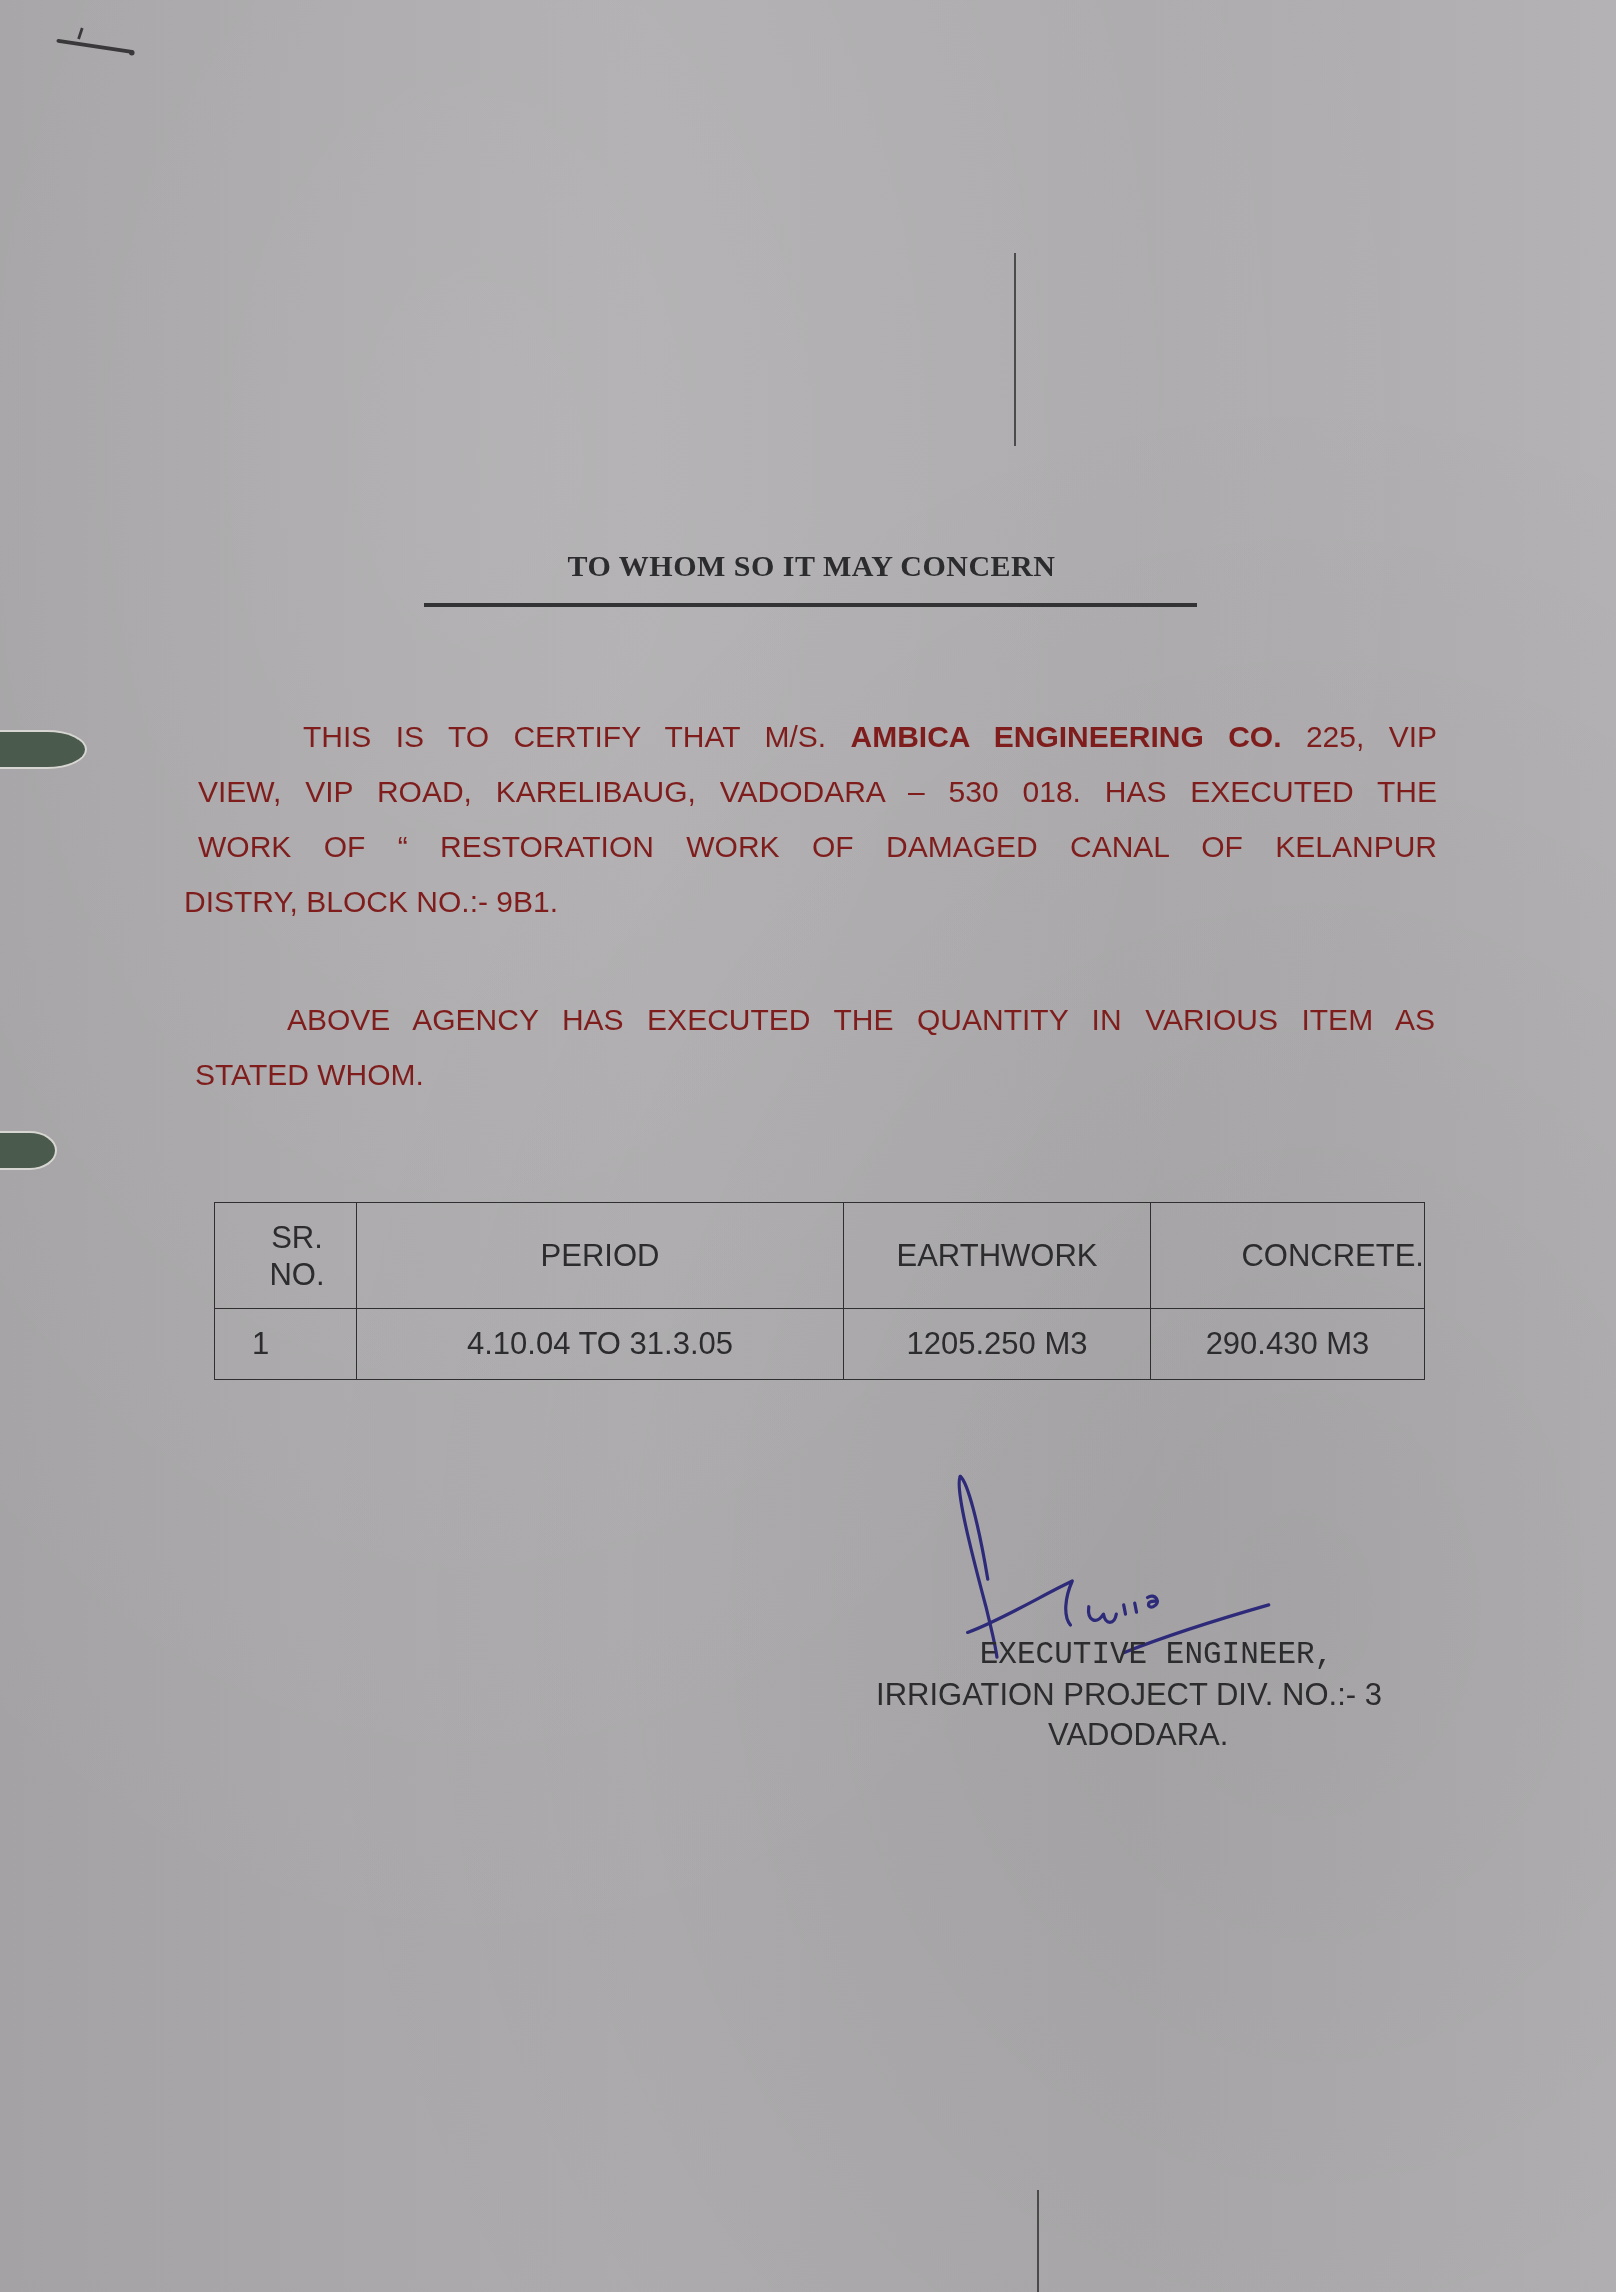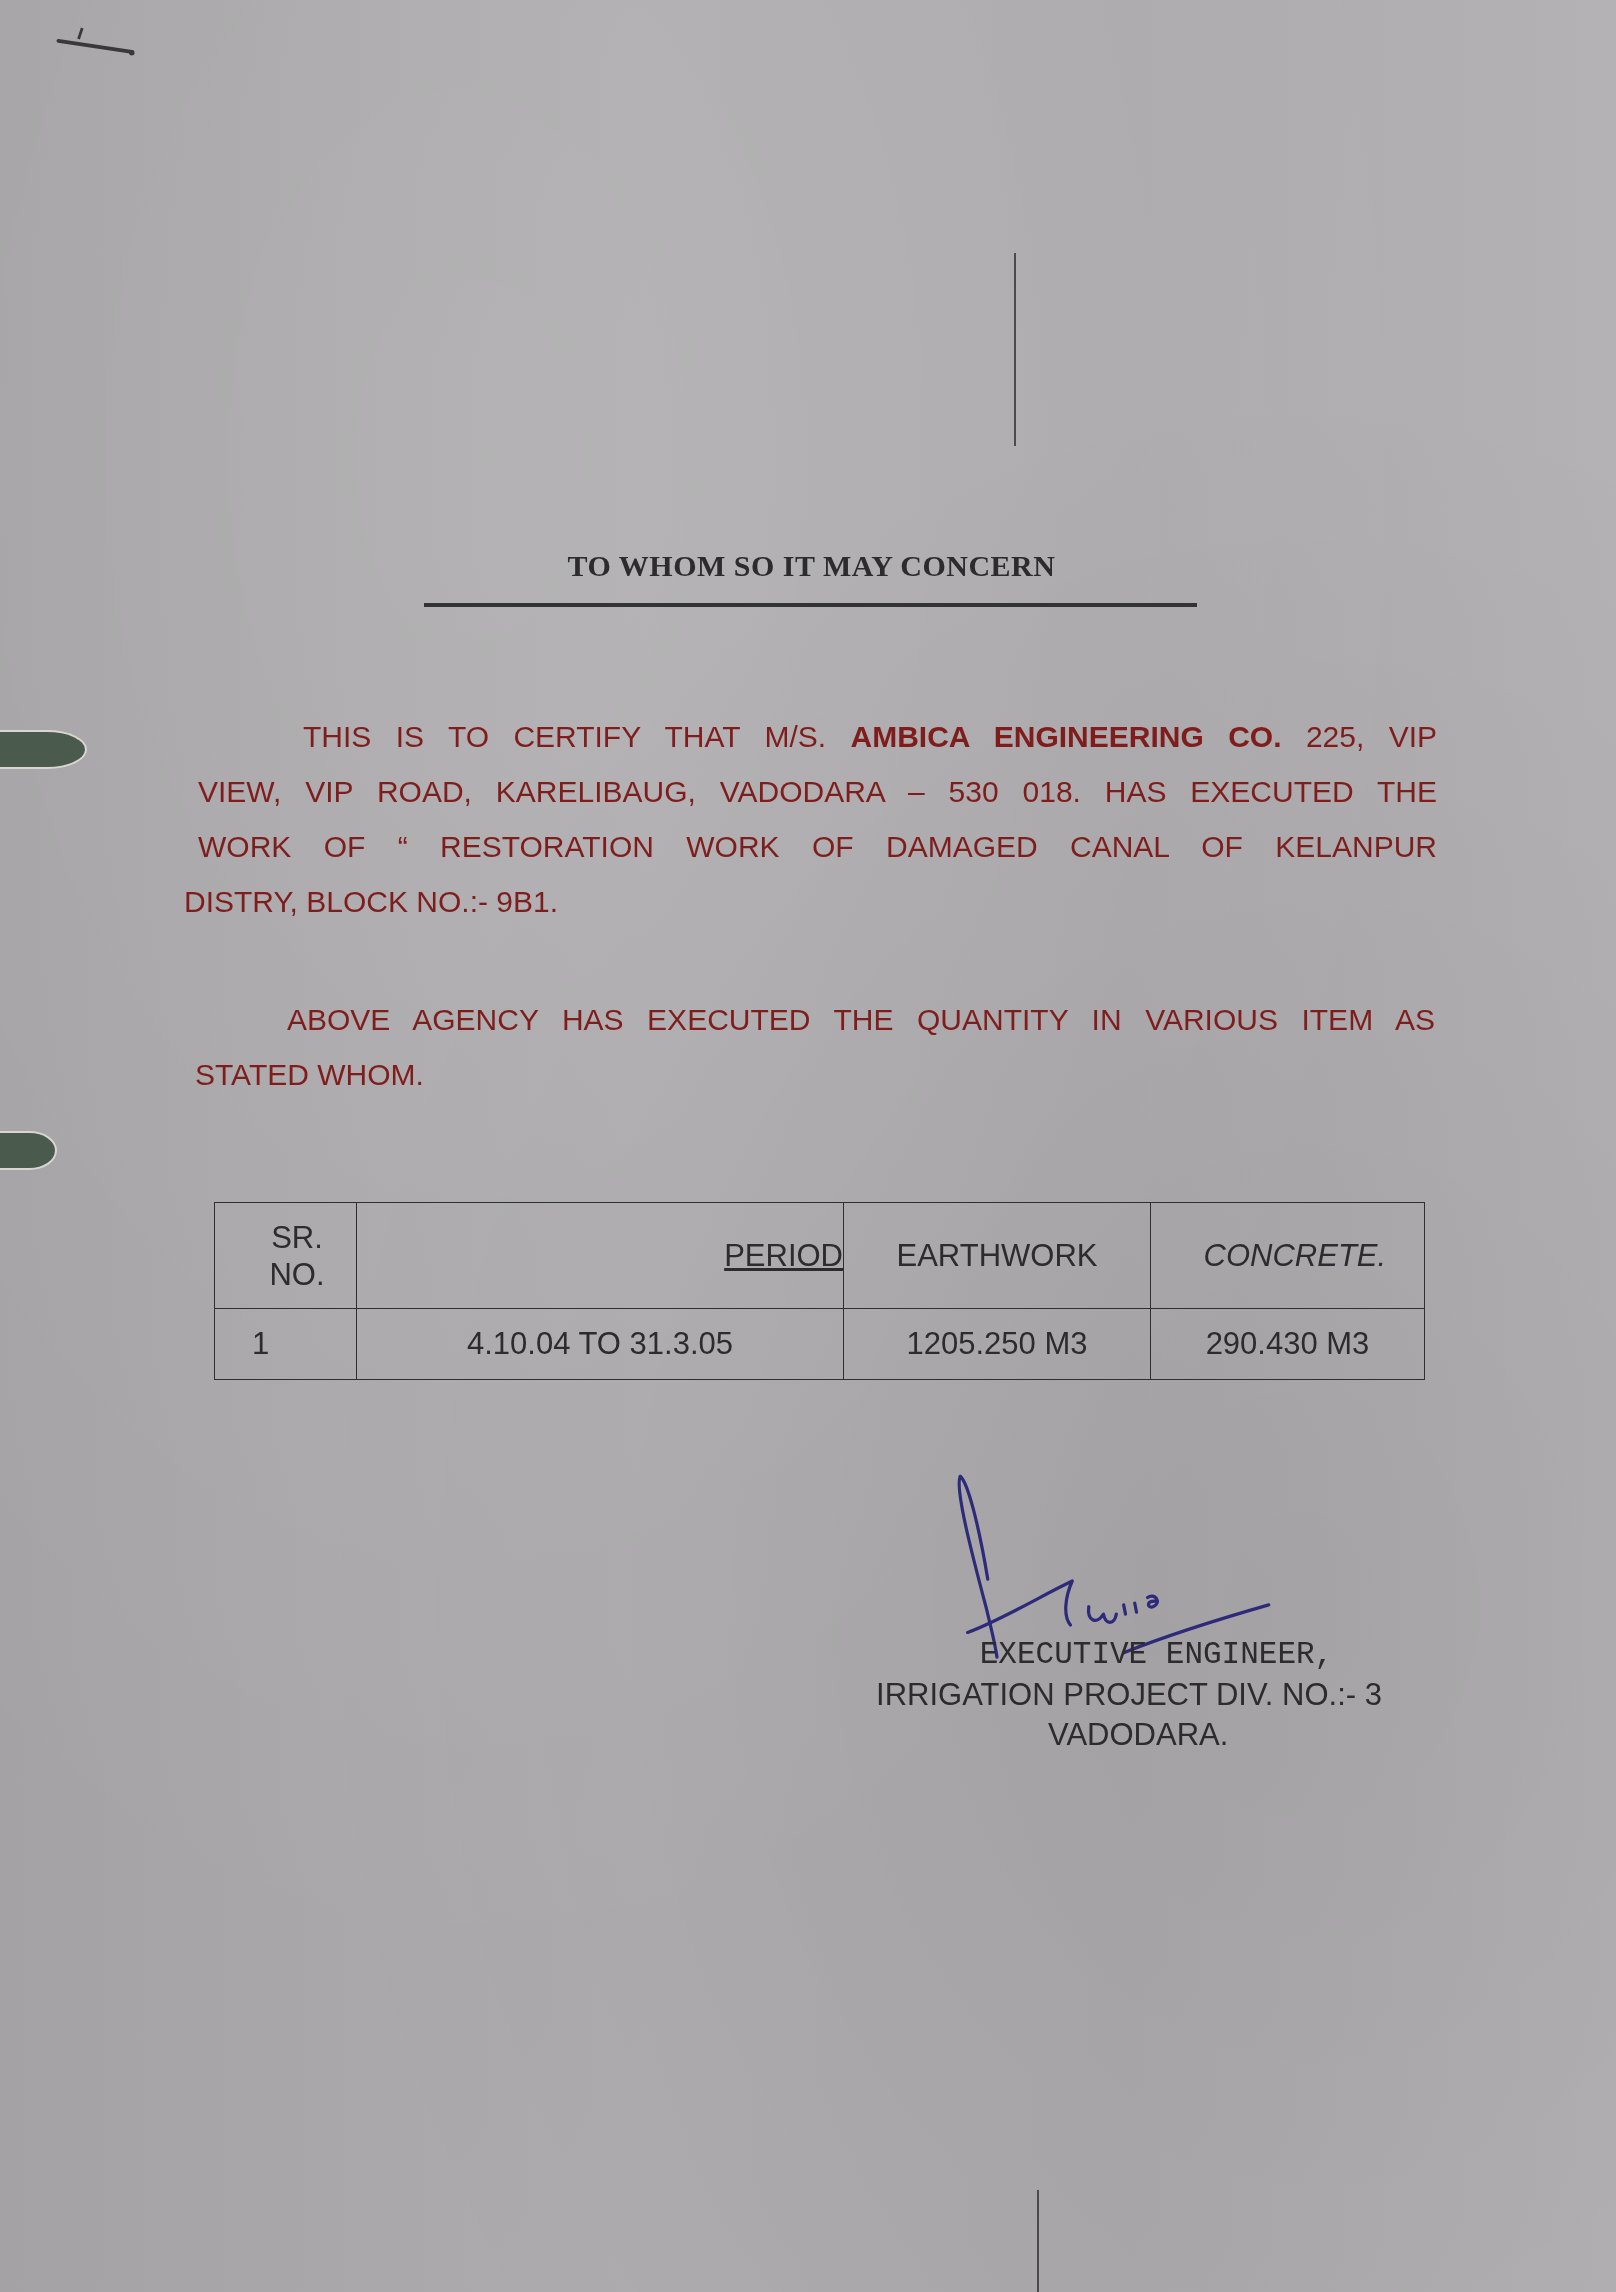--- a/index.html
+++ b/index.html
@@ -48,23 +48,23 @@
     border-collapse: collapse;
     font-size: 31px; color: #2c2b2d;
   }
   table.qty td, table.qty th {
     border: 1.8px solid #2f2e30; font-weight: normal; padding: 0;
   }
   table.qty th { height: 105px; }
   table.qty td { height: 70px; text-align: center; }
   .col-sr { width: 141px; text-align: center; }
   .col-sr span { display: block; padding-left: 23px; line-height: 37px; }
-  .col-period { width: 486px; text-align: right; text-decoration: underline; }
+  .col-period { width: 486px; text-align: center; }
   .col-earth { width: 306px; text-align: center; }
-  .col-conc { width: 273px; text-align: center; font-style: italic; }
+  .col-conc { width: 273px; text-align: right; }
   .col-conc span { padding-left: 14.7px; }
 
   .sign-block {
     position: absolute; left: 826px; top: 1635px; width: 606px;
     text-align: center; font-size: 31px; line-height: 40px; color: #2c2b2d;
   }
   .signature { position: absolute; left: 927px; top: 1469px; width: 386px; height: 202px; }
   .corner-mark { position: absolute; left: 51px; top: 26px; width: 101px; height: 37px; }
 </style>
 </head>

